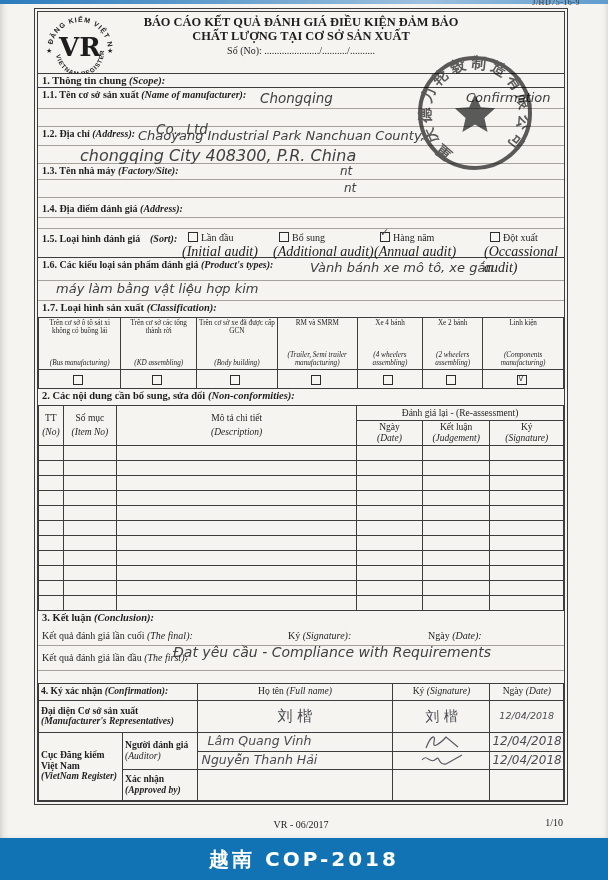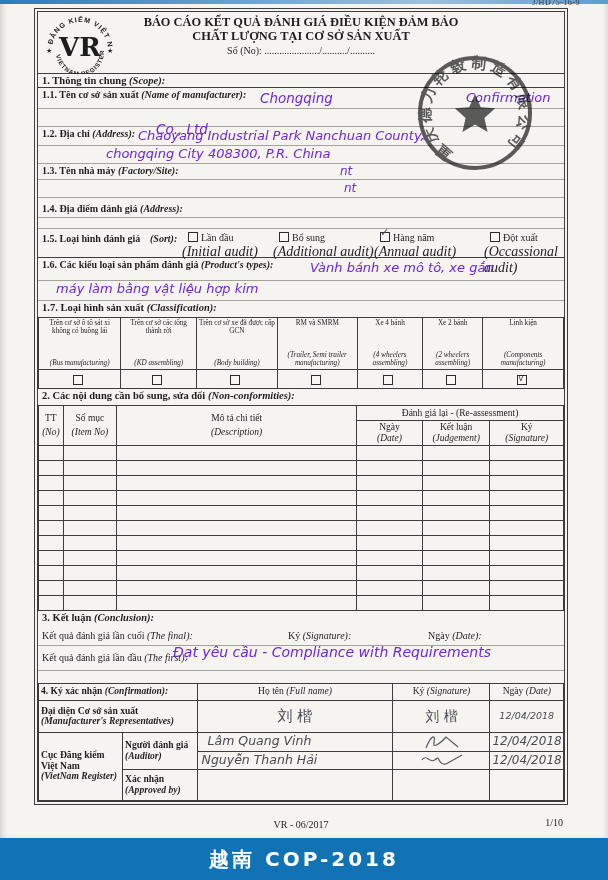--- a/index.html
+++ b/index.html
@@ -6,21 +6,21 @@
   body{width:608px;height:880px;background:#e7e5e1;font-family:"Liberation Serif",serif;color:#1e1e1e;overflow:hidden;}
   .paper{position:relative;width:608px;height:838px;background:#f5f4f1;box-shadow:inset 6px 0 8px -6px #b9b6b0, inset -4px 0 6px -4px #c9c6c0;}
   .topstrip{position:absolute;top:0;left:0;width:608px;height:4px;background:linear-gradient(90deg,#2a7bbd,#9dc0de 70%,#5f9cce);}
   .doc-code{position:absolute;top:-2px;right:28px;font:8px "Liberation Serif",serif;color:#3a3a3a;letter-spacing:.5px;}
   .form{position:absolute;left:37px;top:11px;width:528px;background:transparent;border:1.4px solid #3d3d3d;outline:1px solid #3d3d3d;outline-offset:2px;box-sizing:border-box;}
   .row{position:relative;box-sizing:border-box;border-bottom:1px solid #a6a29b;font-size:10px;padding:1px 4px;}
   .row.dark{border-bottom-color:#3d3d3d;}
   .row.nob{border-bottom:none;}
   .lv{font-weight:bold;}
   .le{font-weight:bold;font-style:italic;}
-  .hw{font-family:"DejaVu Sans",sans-serif;font-style:italic;color:#6d28d9;}
+  .hw{font-family:"DejaVu Sans",sans-serif;font-style:italic;color:#404040;}
   
   .hd{position:relative;height:62px;border-bottom:1px solid #3d3d3d;box-sizing:border-box;}
   .logo{position:absolute;left:2px;top:0px;}
   .titles{position:absolute;left:0;top:3px;width:100%;text-align:center;}
   .t1{font-weight:bold;font-size:12.4px;line-height:14px;}
   .t2{font-weight:bold;font-size:11.6px;line-height:14px;}
   .t3{font-size:10px;margin-top:2px;}
   
   .cb{display:inline-block;width:8px;height:8px;border:1.2px solid #2c2c2c;vertical-align:-1px;margin-right:3px;position:relative;background:#f7f6f3;}
   .cb .mk{position:absolute;left:-1px;top:-7px;font:italic 11px "DejaVu Sans",sans-serif;color:#4e4e58;}
@@ -91,21 +91,21 @@
     </div>
     <div class="row" style="height:18px;">
       <span class="hw" style="position:absolute;left:118px;top:12px;font-size:13.5px;">Co., Ltd</span>
     </div>
 
     <div class="row" style="height:19px;">
       <span class="lv">1.2. Địa chỉ</span> <span class="le">(Address):</span>
       <span class="hw" style="position:absolute;left:100px;top:1px;font-size:13px;">Chaoyang Industrial Park Nanchuan County,</span>
     </div>
     <div class="row" style="height:18px;">
-      <span class="hw" style="position:absolute;left:68px;top:0px;font-size:13px;">chongqing City 408300, P.R. China</span>
+      <span class="hw" style="position:absolute;left:42px;top:0px;font-size:16px;">chongqing City 408300, P.R. China</span>
     </div>
 
     <div class="row" style="height:16px;">
       <span class="lv">1.3. Tên nhà máy</span> <span class="le">(Factory/Site):</span>
       <span class="hw" style="position:absolute;left:302px;top:0px;font-size:12px;">nt</span>
     </div>
     <div class="row" style="height:18px;">
       <span class="hw" style="position:absolute;left:306px;top:1px;font-size:12px;">nt</span>
     </div>
 
@@ -324,21 +324,21 @@
         <td style="text-align:center;"><span>Ngày</span> <span class="en">(Date)</span></td>
       </tr>
       <tr style="height:32px;">
         <td colspan="2"><span class="lv">Đại diện Cơ sở sản xuất</span><br><span class="en" style="font-weight:bold;">(Manufacturer's Representatives)</span></td>
         <td class="hwc" style="font-size:15px;">刘 楷</td>
         <td class="hwc" style="font-size:14px;transform:rotate(-2deg);">刘 楷</td>
         <td class="hwc" style="font-size:9.5px;font-style:italic;">12/04/2018</td>
       </tr>
       <tr style="height:19px;">
         <td rowspan="3"><span class="lv">Cục Đăng kiểm Việt Nam</span><br><span class="en" style="font-weight:bold;">(VietNam Register)</span></td>
-        <td rowspan="2"><span class="lv">Người đánh giá</span><br><span class="en" style="font-weight:bold;">(Auditor)</span></td>
+        <td rowspan="2"><span class="lv">Người đánh giá</span><br><span class="en" style="font-weight:normal;">(Auditor)</span></td>
         <td class="hwc" style="font-style:italic;font-size:12.5px;text-align:left;padding-left:10px;">Lâm Quang Vinh</td>
         <td>
           <svg class="sig" width="42" height="17" viewBox="0 0 42 17">
                 <path d="M6 15 C11 2 16 1 14 9 C12 16 20 11 26 4 L38 14" stroke="#5a5a62" fill="none" stroke-width="1.2"></path>
               </svg>
         </td>
         <td class="hwc" style="font-style:italic;font-size:12px;">12/04/2018</td>
       </tr>
       <tr style="height:18px;">
         <td class="hwc" style="font-style:italic;font-size:12.5px;text-align:left;padding-left:4px;">Nguyễn Thanh Hải</td>

